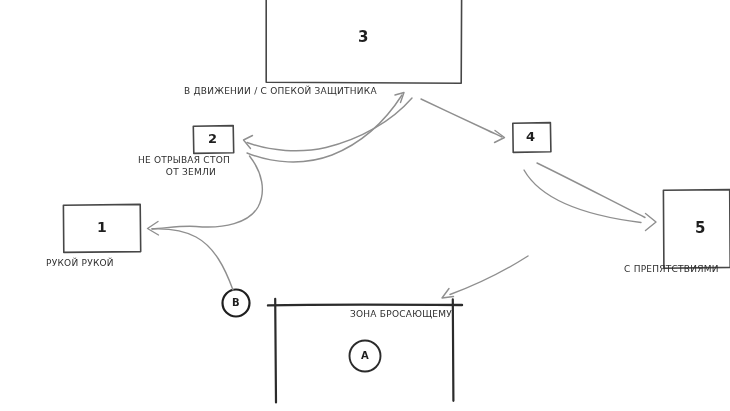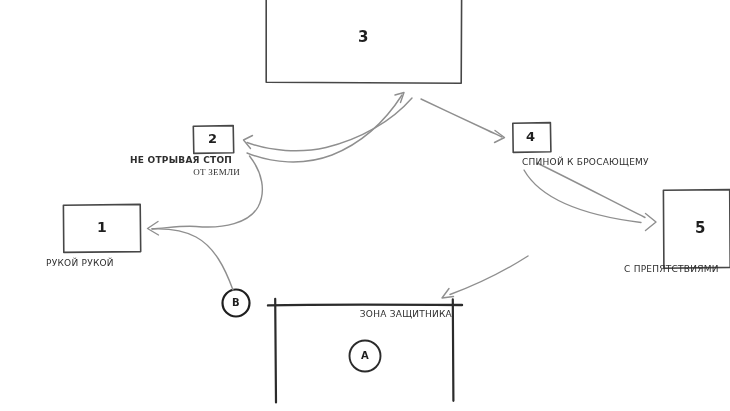--- a/index.html
+++ b/index.html
@@ -90,23 +90,23 @@
       <path d="M449,288.5 L442,298 L453.5,296.5"></path>
     </g>
   </svg>
 
   <div class="num" style="left:358px; top:28px; font-size:15px;">3</div>
   <div class="num" style="left:208px; top:131px; font-size:13px;">2</div>
   <div class="num" style="left:526px; top:129px; font-size:13px;">4</div>
   <div class="num" style="left:97px; top:219px; font-size:14px;">1</div>
   <div class="num" style="left:695px; top:219px; font-size:15px;">5</div>
 
-  <div class="lbl right-align" style="left:130px; top:155px; width:100px;font-weight:bold;">НЕ ОТРЫВАЯ СТОП</div>
-  <div class="lbl right-align" style="left:140px; top:167px; width:100px;font-family:Liberation Serif, serif;">ОТ ЗЕМЛИ</div>
-  <div class="lbl" style="left:522px; top:157px;">СПИНОЙ К БРОСАЮЩЕМУ</div>
+  <div class="lbl" style="left:184px; top:86px;">В ДВИЖЕНИИ / С ОПЕКОЙ ЗАЩИТНИКА</div>
+  <div class="lbl right-align" style="left:130px; top:155px; width:100px;">НЕ ОТРЫВАЯ СТОП</div>
+  <div class="lbl right-align" style="left:116px; top:167px; width:100px;">ОТ ЗЕМЛИ</div>
   <div class="lbl" style="left:46px; top:258px;">РУКОЙ РУКОЙ</div>
   <div class="lbl" style="left:624px; top:264px;">С ПРЕПЯТСТВИЯМИ</div>
 
-  <div class="lbl right-align" style="left:342px; top:309px; width:110px;">ЗОНА ЗАЩИТНИКА</div>
+  <div class="lbl right-align" style="left:342px; top:309px; width:110px;">ЗОНА БРОСАЮЩЕМУ</div>
   <div class="marker" style="left:361px; top:350px;">А</div>
   <div class="marker" style="left:232px; top:297px;">В</div>
 
 </div>
 
 </body></html>

